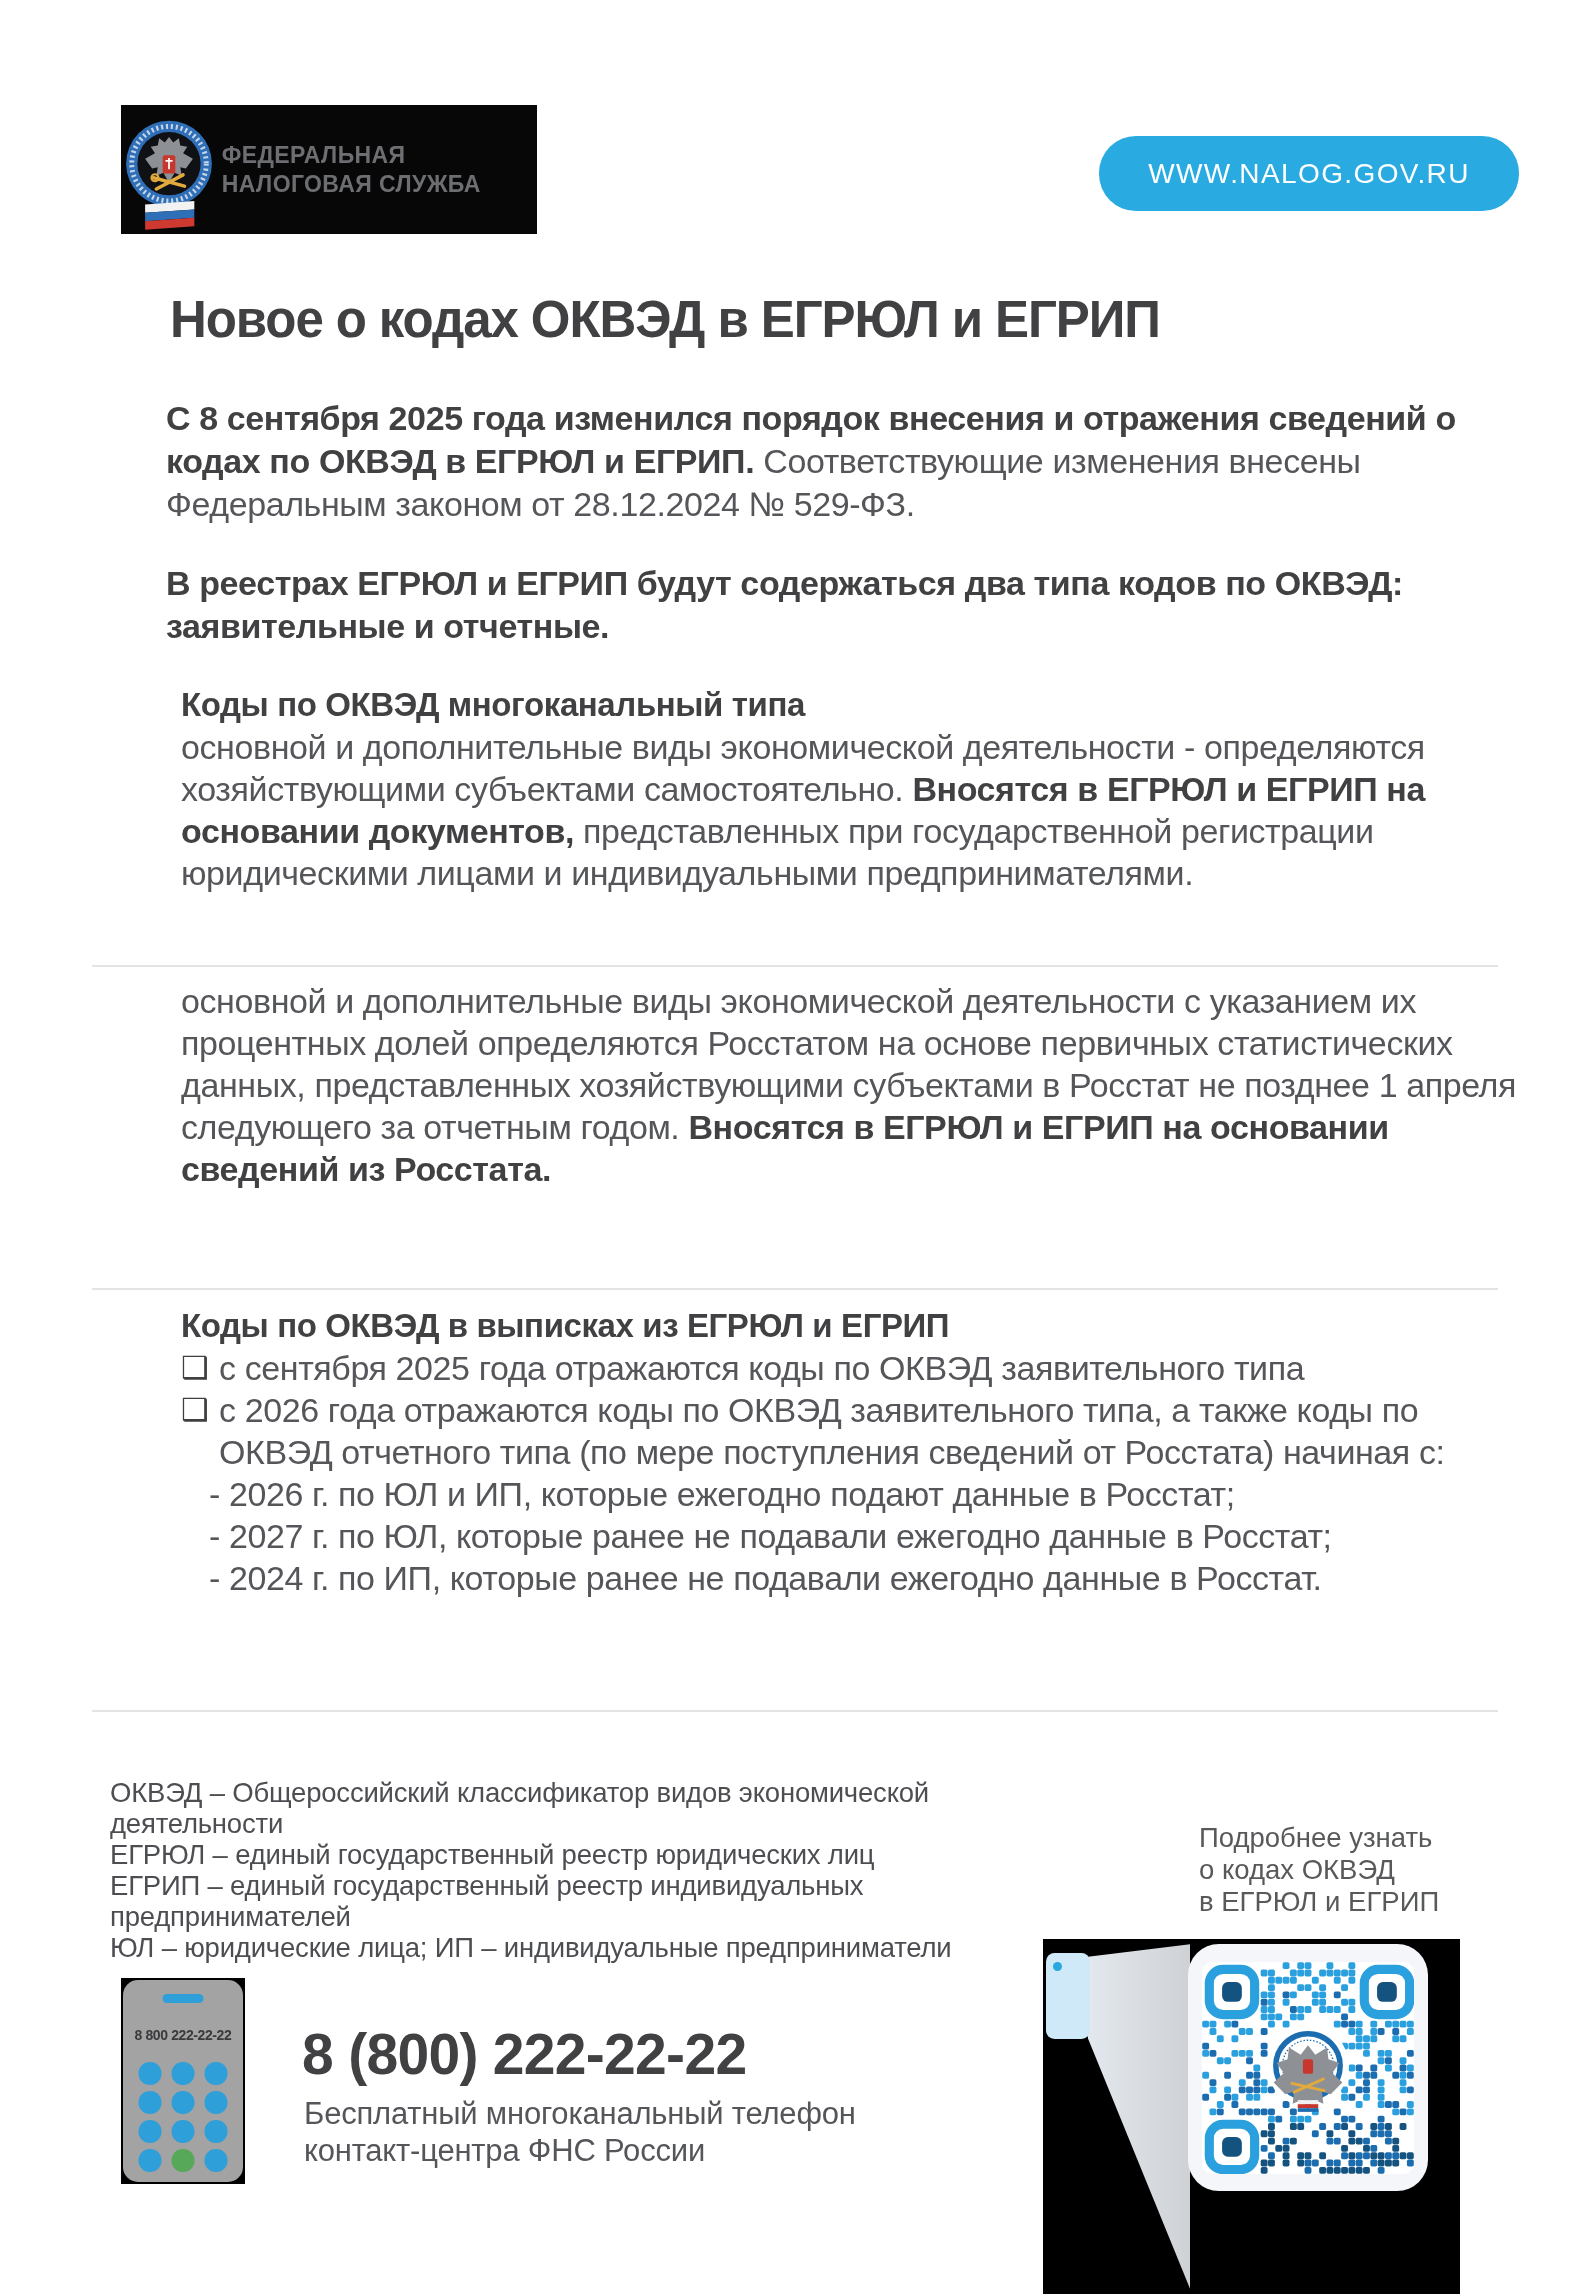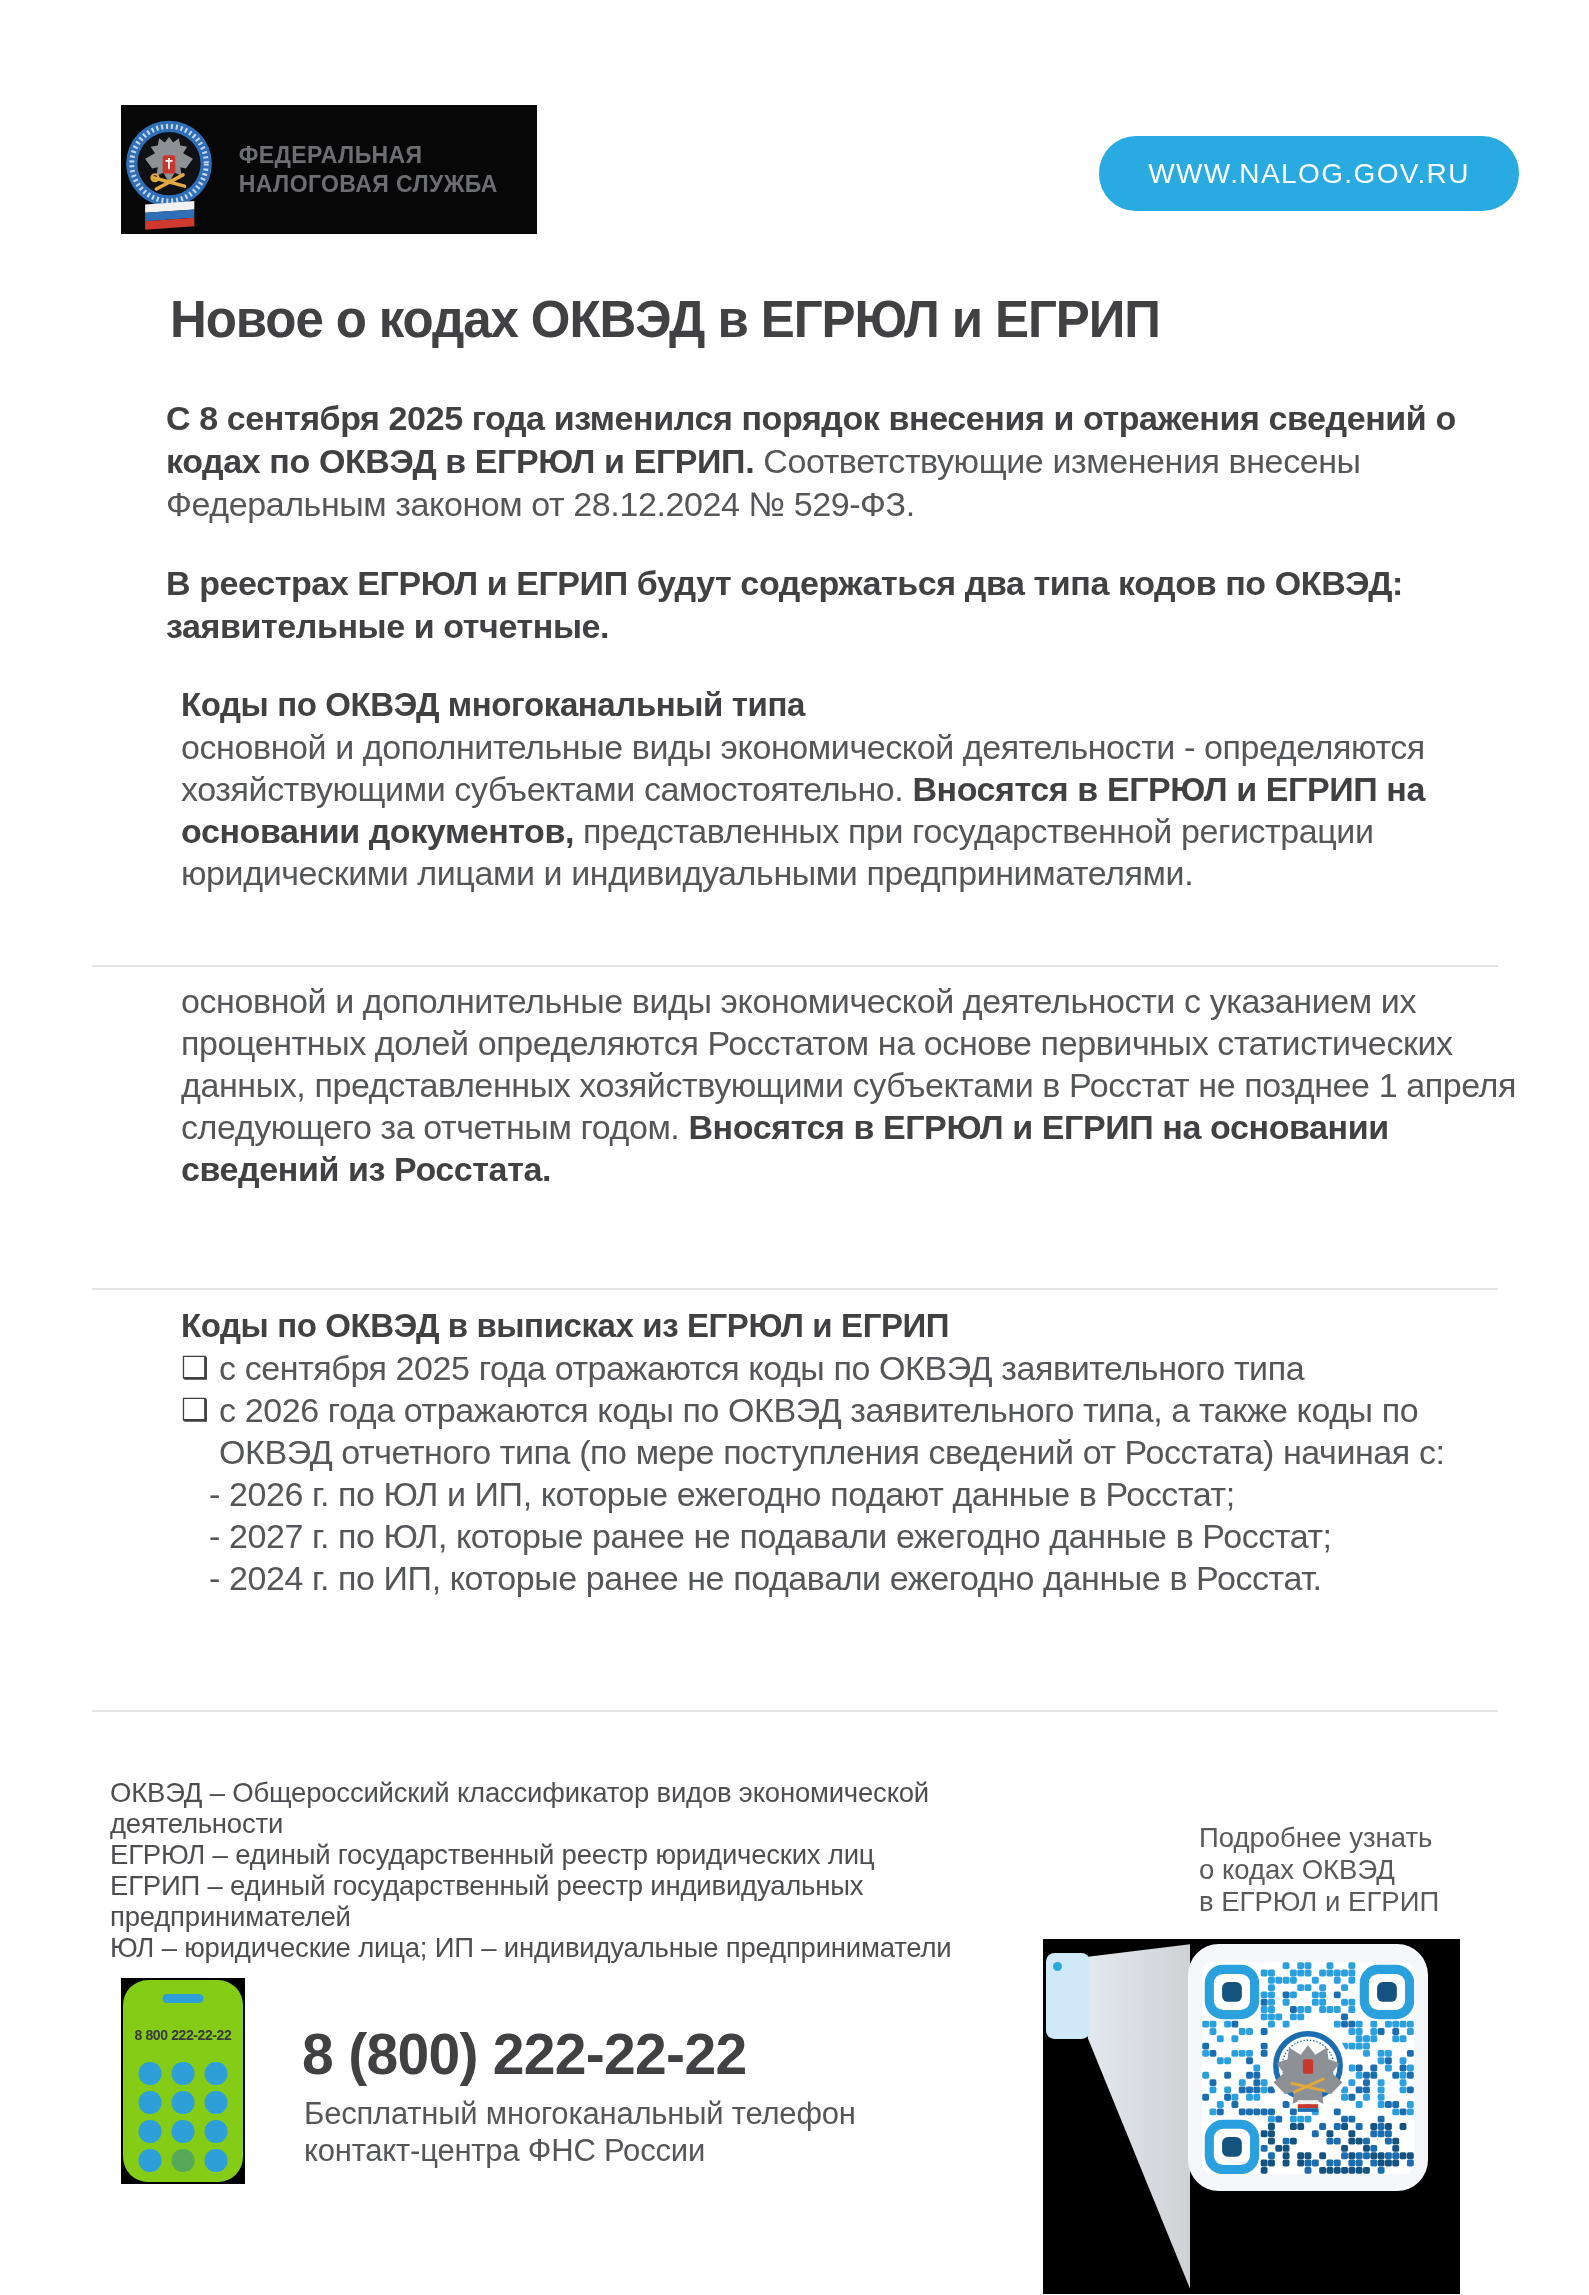--- a/index.html
+++ b/index.html
@@ -3,21 +3,21 @@
 <meta charset="utf-8">
 <style>
   html,body{margin:0;padding:0;background:#ffffff;}
   .page{position:relative;width:1589px;height:2295px;background:#ffffff;overflow:hidden;
         font-family:"Liberation Sans","DejaVu Sans",sans-serif;color:#55565a;}
 
   
   .logo-box{position:absolute;left:121px;top:105px;width:416px;height:129px;background:#070707;
             display:flex;align-items:center;}
   .logo-emblem{margin-left:2.8px;flex:0 0 auto;}
-  .logo-text{margin-left:25px;font-weight:bold;font-size:23px;line-height:29px;
+  .logo-text{margin-left:8px;font-weight:bold;font-size:23px;line-height:29px;
              color:#6d6e71;letter-spacing:0.4px;white-space:nowrap;}
   .pill{position:absolute;left:1099px;top:136px;width:420px;height:75px;border-radius:37px;
         background:#29ABE2;color:#ffffff;display:flex;align-items:center;justify-content:center;
         font-size:28px;letter-spacing:1.4px;text-decoration:none;}
 
   
   .title{position:absolute;left:170px;top:293px;margin:0;font-size:51px;line-height:54px;
          font-weight:bold;color:#414042;letter-spacing:-1.1px;}
   .para{position:absolute;margin:0;font-size:34px;line-height:43px;letter-spacing:-0.4px;color:#55565a;}
   .para strong, .blk strong{color:#414042;}
@@ -37,21 +37,21 @@
   .bullet-row{display:flex;font-size:34px;line-height:42px;color:#55565a;}
   .bullet-row .bullet-glyph{flex:0 0 38px;color:#3f4042;font-size:31px;}
   .sub-item{padding-left:28px;font-size:34px;line-height:42px;color:#55565a;}
 
   
   .glossary{position:absolute;left:110px;top:1777px;width:886px;font-size:27.5px;line-height:31px;
             color:#4d4e52;letter-spacing:-0.2px;}
 
   
   .phone-art{position:absolute;left:121px;top:1978px;width:124px;height:206px;background:#000;}
-  .phone-body{position:absolute;inset:2.1px;background:#84cc16;border-radius:25px;}
+  .phone-body{position:absolute;inset:2.1px;background:#a3a3a3;border-radius:15px;}
   .phone-speaker{position:absolute;left:50%;transform:translateX(-50%);top:14px;width:41px;height:9.2px;
                  border-radius:5px;background:#2e9fd8;}
   .phone-mini-label{position:absolute;top:47px;width:100%;text-align:center;font-size:14px;
                     font-weight:bold;color:#3a3a3c;letter-spacing:-0.4px;}
   .keypad{position:absolute;top:82px;left:50%;transform:translateX(-50%);
           display:grid;grid-template-columns:repeat(3,22.6px);gap:6.4px 10.6px;}
   .dot{width:22.6px;height:22.6px;border-radius:50%;background:#2e9fd8;}
   .dot.green{background:#57a859;}
   .phone-large{position:absolute;left:302px;top:2021px;font-size:57px;font-weight:bold;
                color:#414042;letter-spacing:-0.7px;}

